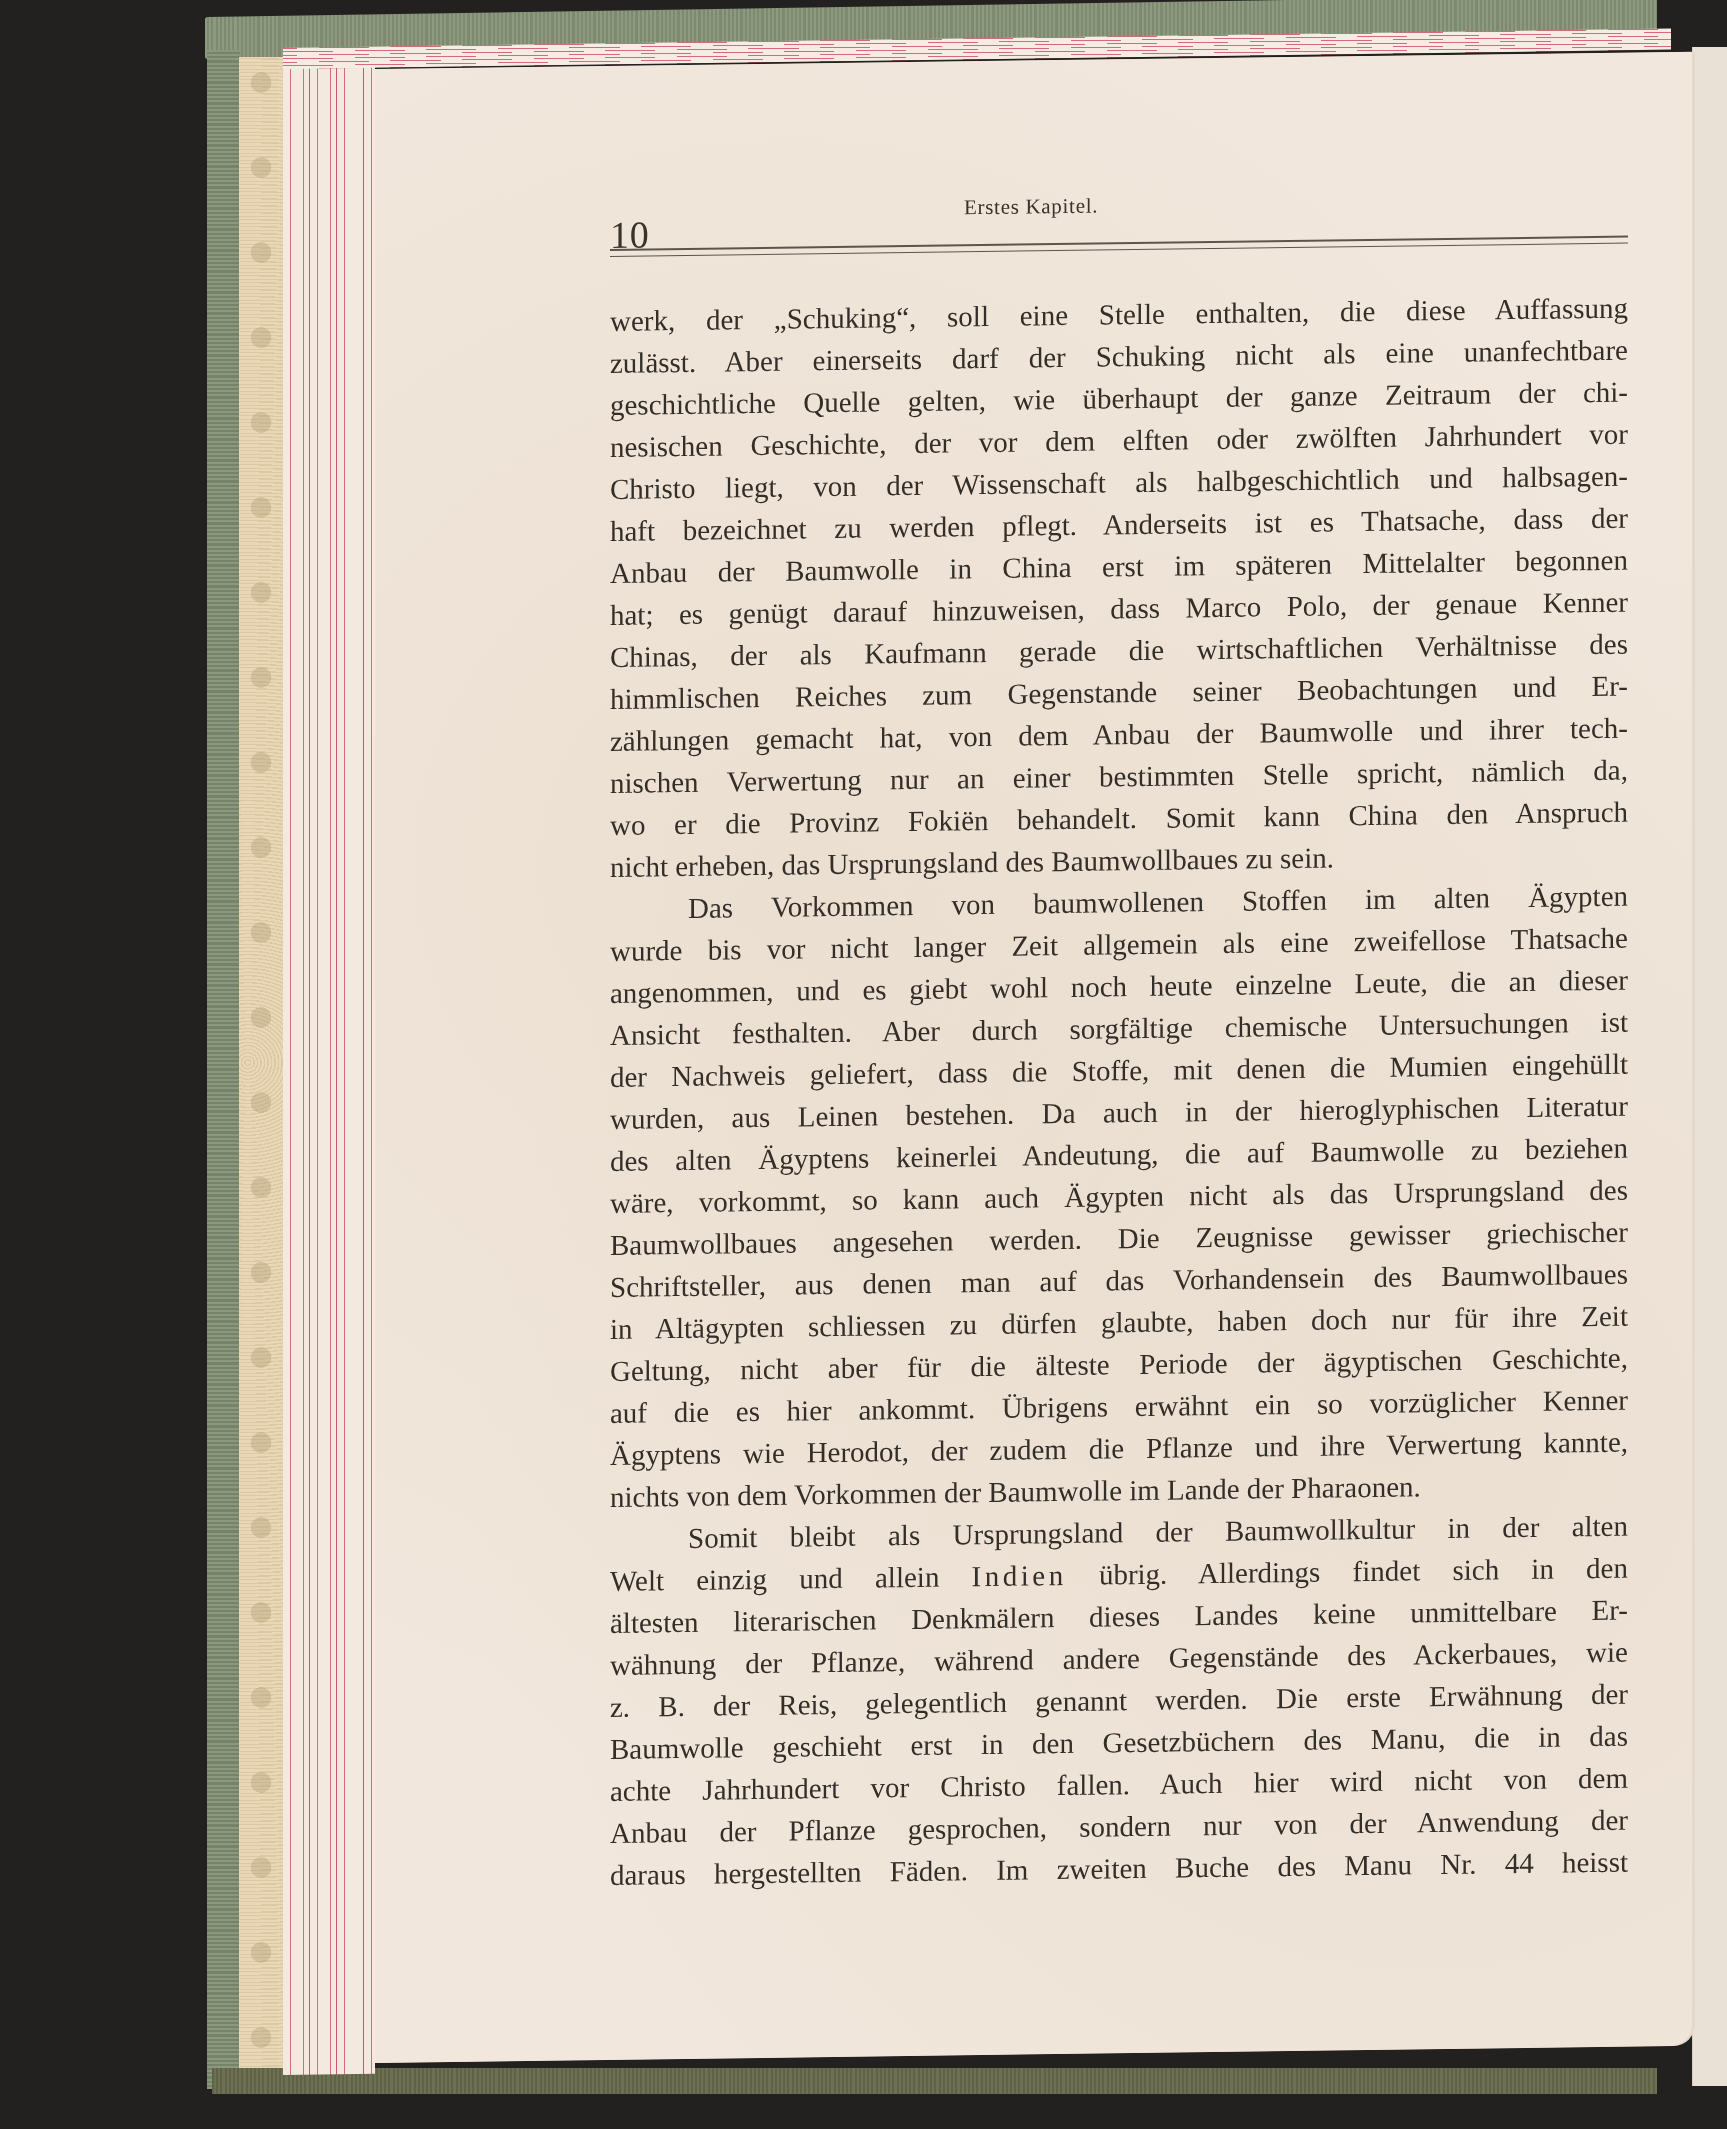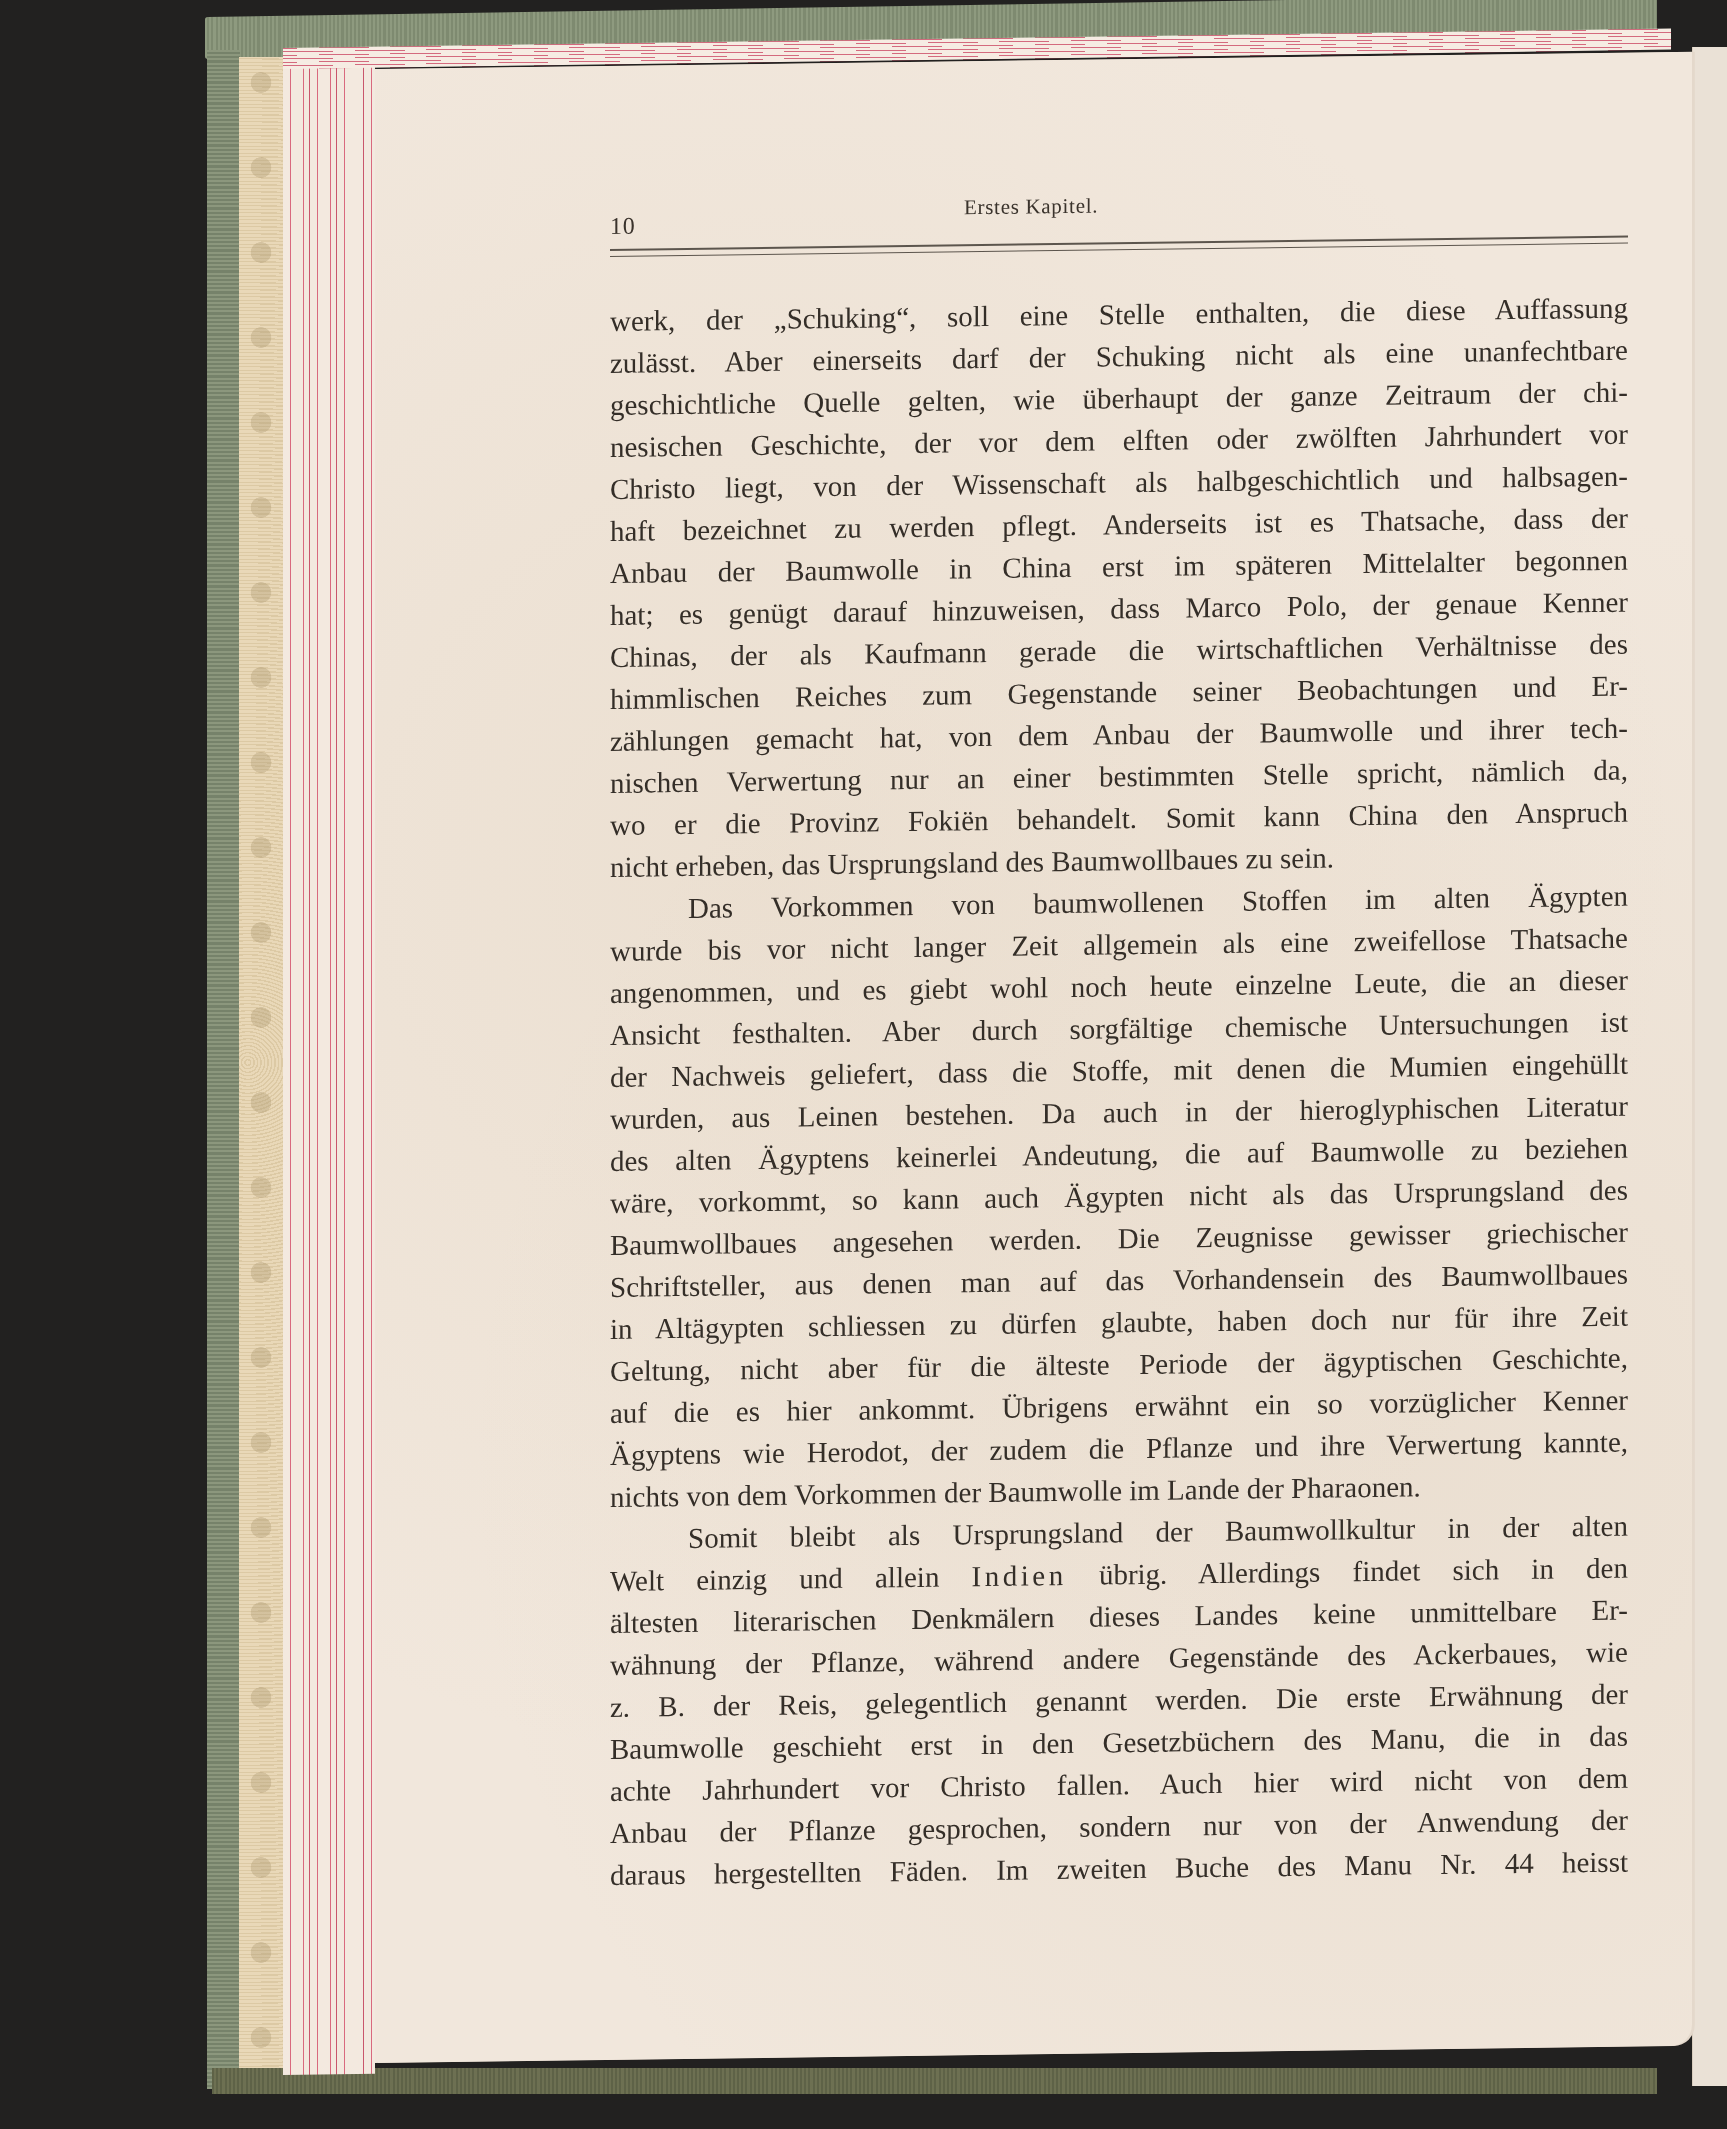--- a/index.html
+++ b/index.html
@@ -53,21 +53,21 @@
     box-shadow: 2.8px 0 0 #e4d8cb;
   }
   .next-page {
     position:absolute; left:1692px; top:47px; width:35px; height:2039px;
     background:#eae1d6; border-left:1.4px solid #d8ccbd;
   }
   .header {
     position:absolute; left:235px; top:147px; width:1018px; height:42px;
   }
   .page-number {
-    position:absolute; left:0; top:0; font-size:24px; color:#3a332c;
+    position:absolute; left:0; top:0; font-size:38px; color:#3a332c;
     letter-spacing:0.7px;
   }
   .running-head {
     position:absolute; left:354px; top:-12.7px; font-size:21px; color:#3a332c;
     letter-spacing:0.7px;
   }
   .rule {
     position:absolute; left:235px; top:183px; width:1018px; height:5px;
     border-top:2.1px solid #5c554d; border-bottom:1.4px solid #5c554d;
   }

